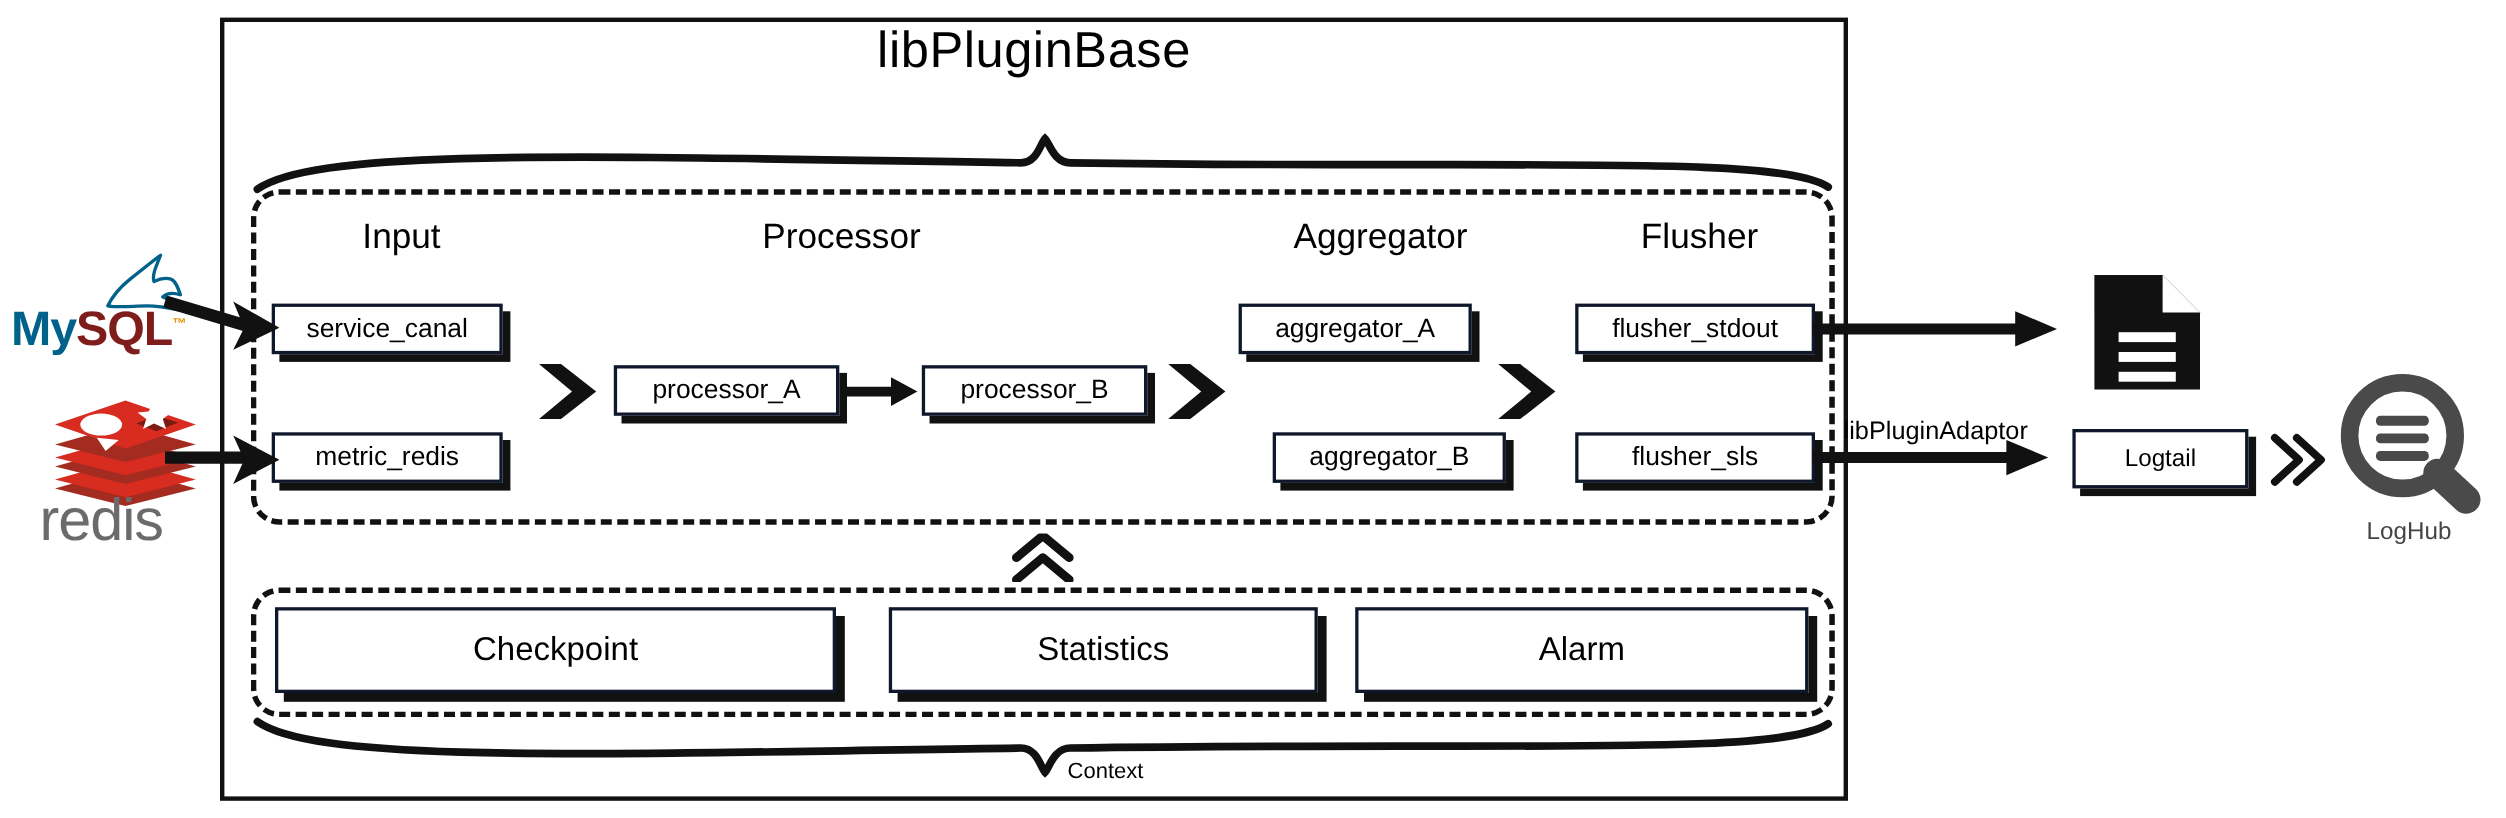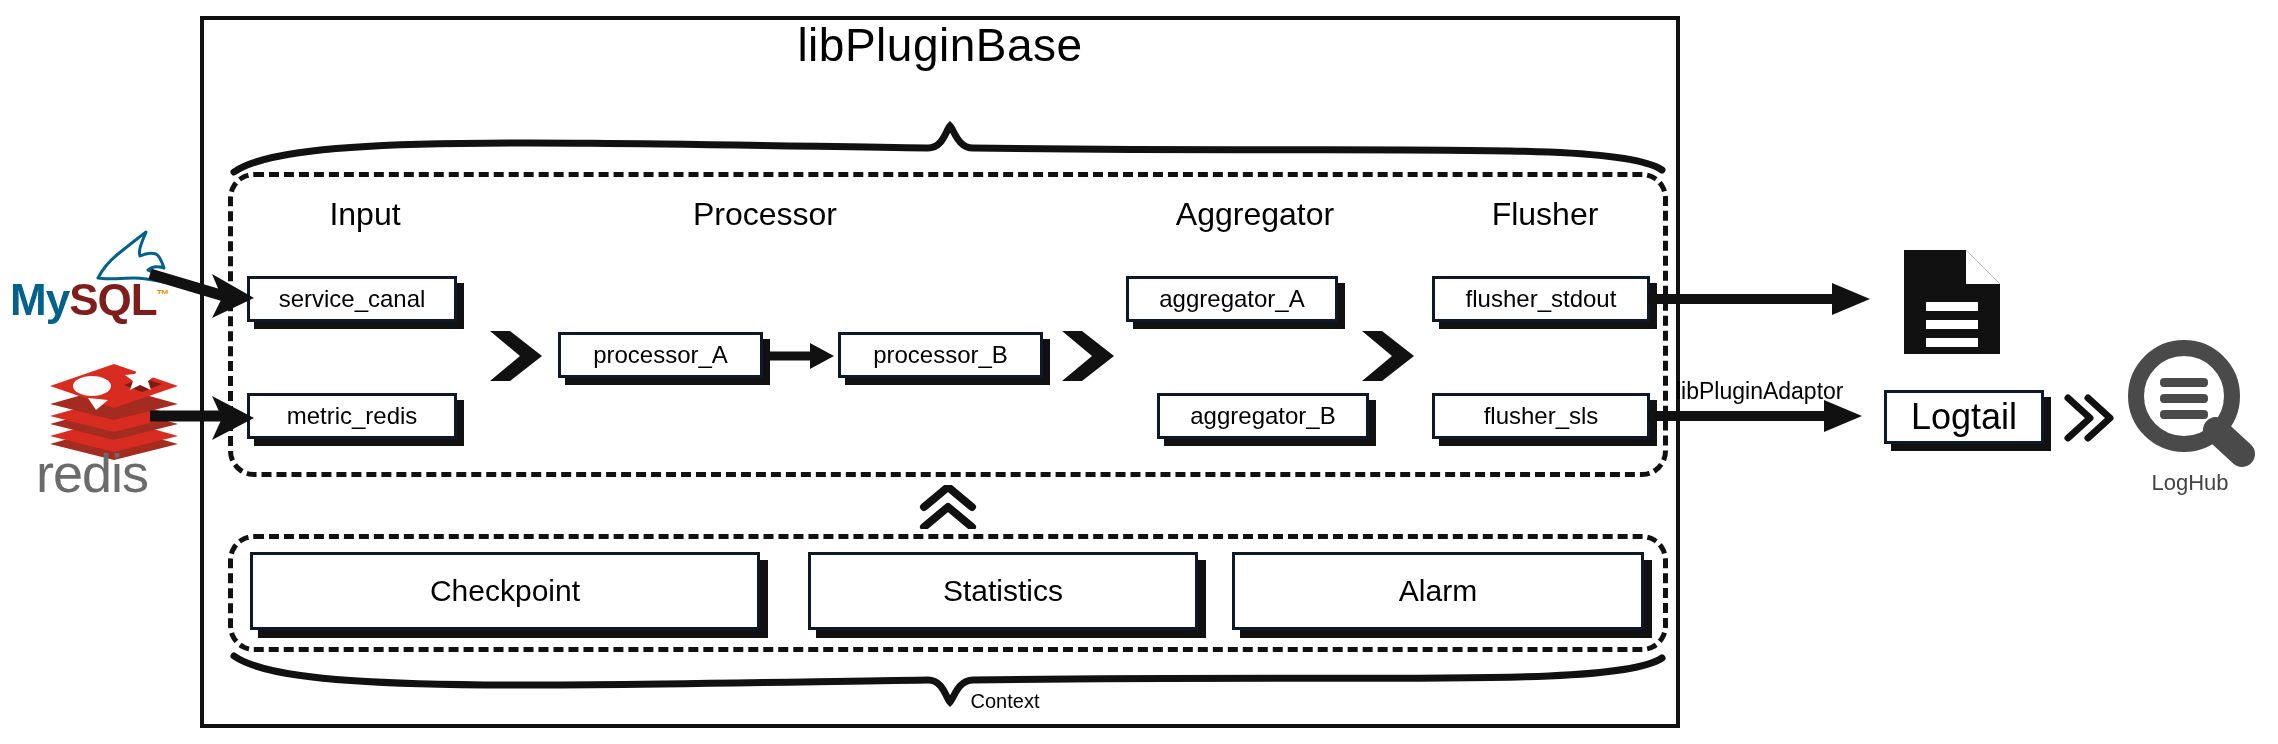--- a/index.html
+++ b/index.html
@@ -37,21 +37,21 @@
   }
 
   
   .node{
     position:absolute;box-sizing:border-box;background:#fff;
     border:3px solid #0f172a;box-shadow:7px 7px 0 0 #111;
     display:flex;align-items:center;justify-content:center;
     font-size:24px;white-space:nowrap;
   }
   .node.support{font-size:30px;box-shadow:8px 8px 0 0 #111;}
-  .node.logtail{font-size:36px;}
+  .node.logtail{font-size:22px;}
 
   
   .arrow-svg{position:absolute;overflow:visible;}
 
   
   .logo-wrap{position:absolute;}
   .mysql-text{
     font-size:44px;font-weight:bold;letter-spacing:-1px;line-height:1;
   }
   .mysql-my{color:#00618a;}

